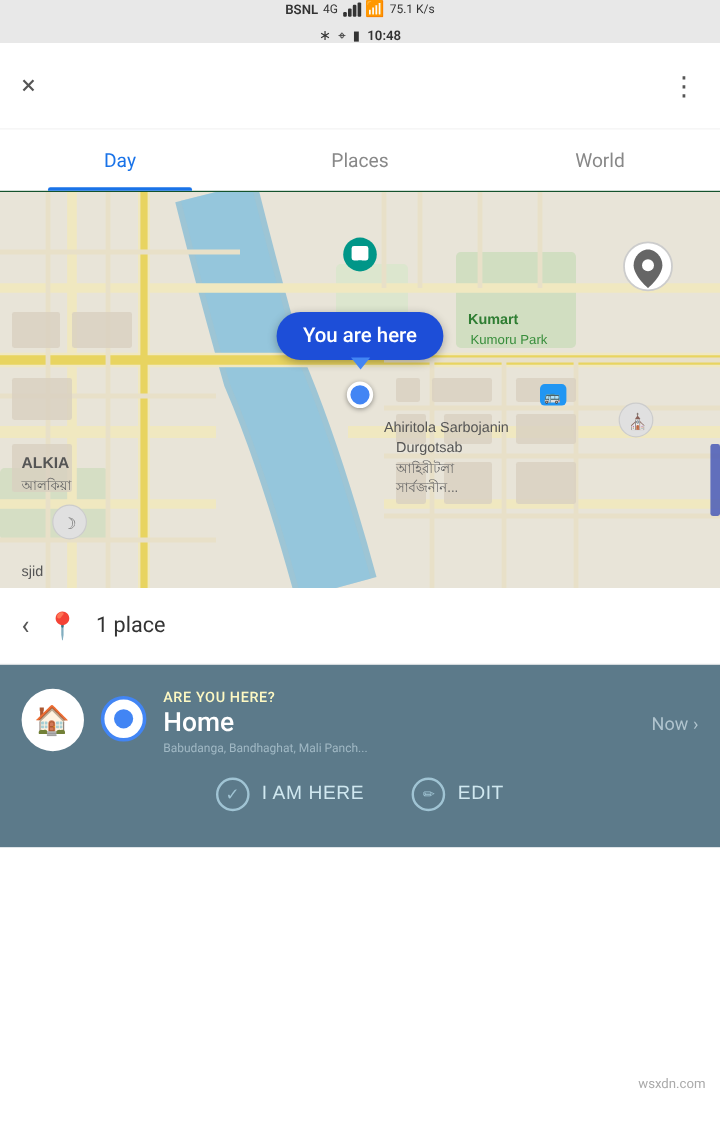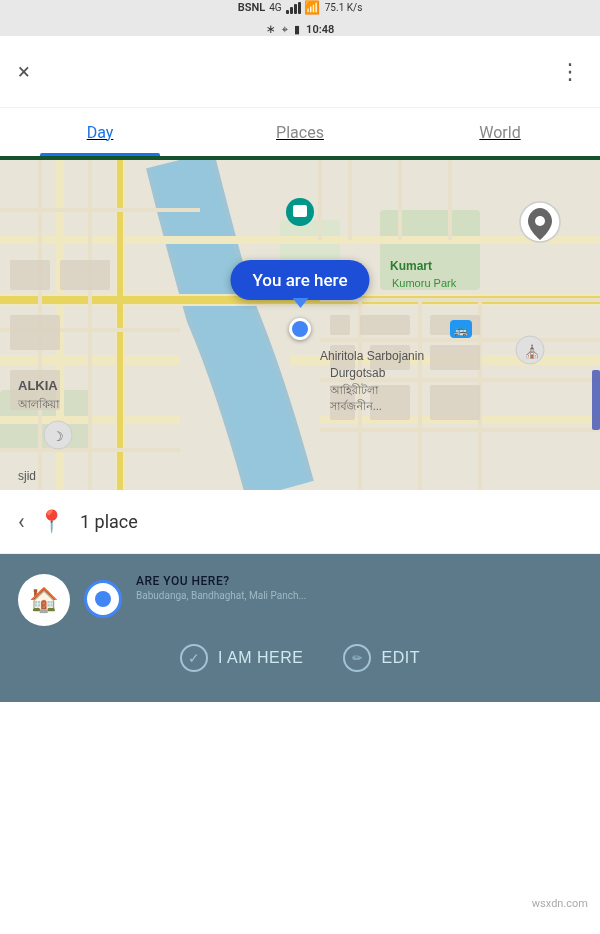--- a/index.html
+++ b/index.html
@@ -89,22 +89,21 @@
       cursor: pointer;
     }
 
     
     .tabs {
       width: 100%;
       height: 52px;
       background: #fff;
       display: flex;
       align-items: stretch;
-      border-bottom: 4px solid #14532d;
-      text-decoration: underline;
+      border-bottom: 1px solid #14532d;
     }
     .tab {
       flex: 1;
       display: flex;
       flex-direction: column;
       align-items: center;
       justify-content: center;
       font-size: 16px;
       color: #888;
       cursor: pointer;
@@ -251,21 +250,21 @@
       width: 16px;
       height: 16px;
       background: #4285f4;
       border-radius: 50%;
     }
     .card-text {
       flex: 1;
     }
     .card-label {
       font-size: 12px;
-      color: #0f172a;
+      color: #fef9c3;
       font-weight: 500;
       letter-spacing: 0.5px;
       margin-bottom: 2px;
     }
     .card-title-row {
       display: flex;
       align-items: center;
       justify-content: space-between;
       margin-bottom: 4px;
     }
@@ -474,20 +473,27 @@
     <div class="home-icon-circle">
       <span class="home-icon">🏠</span>
     </div>
 
     <div class="location-circle">
       <div class="location-inner"></div>
     </div>
 
     <div class="card-text">
       <div class="card-label">ARE YOU HERE?</div>
+      <div class="card-title-row">
+        <span class="card-title">Home</span>
+        <span class="card-time">
+          <span>Now</span>
+          <span>›</span>
+        </span>
+      </div>
       <div class="card-subtitle">Babudanga, Bandhaghat, Mali Panch...</div>
     </div>
   </div>
 
   <div class="action-row">
     <button class="action-btn">
       <div class="action-icon">
         <span style="font-size:14px;color:#a0c4d4;">✓</span>
       </div>
       <span>I AM HERE</span>

